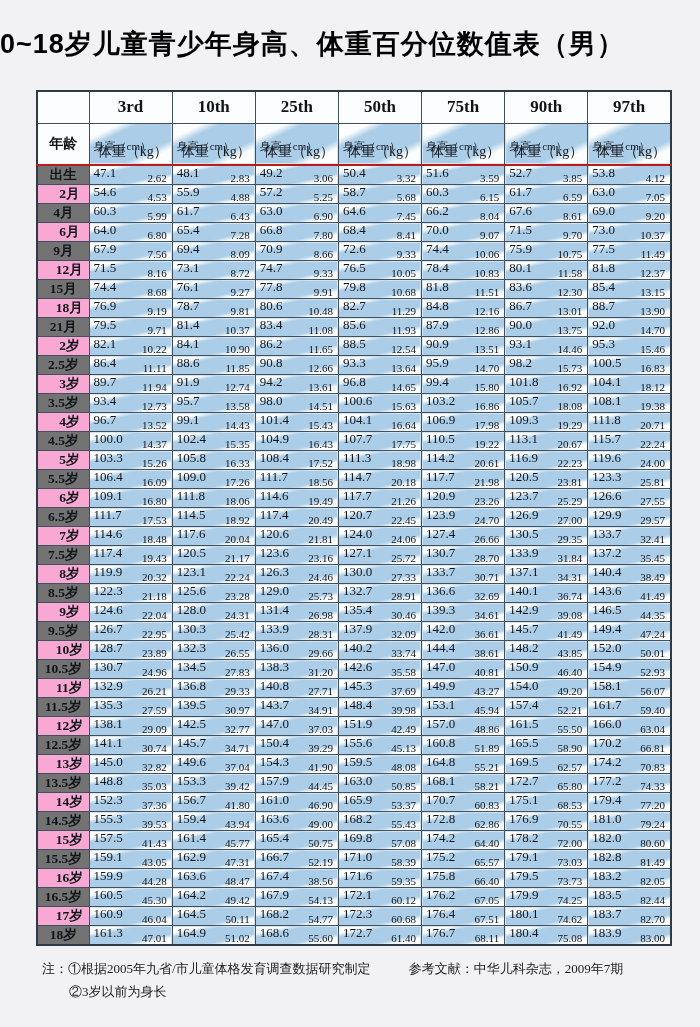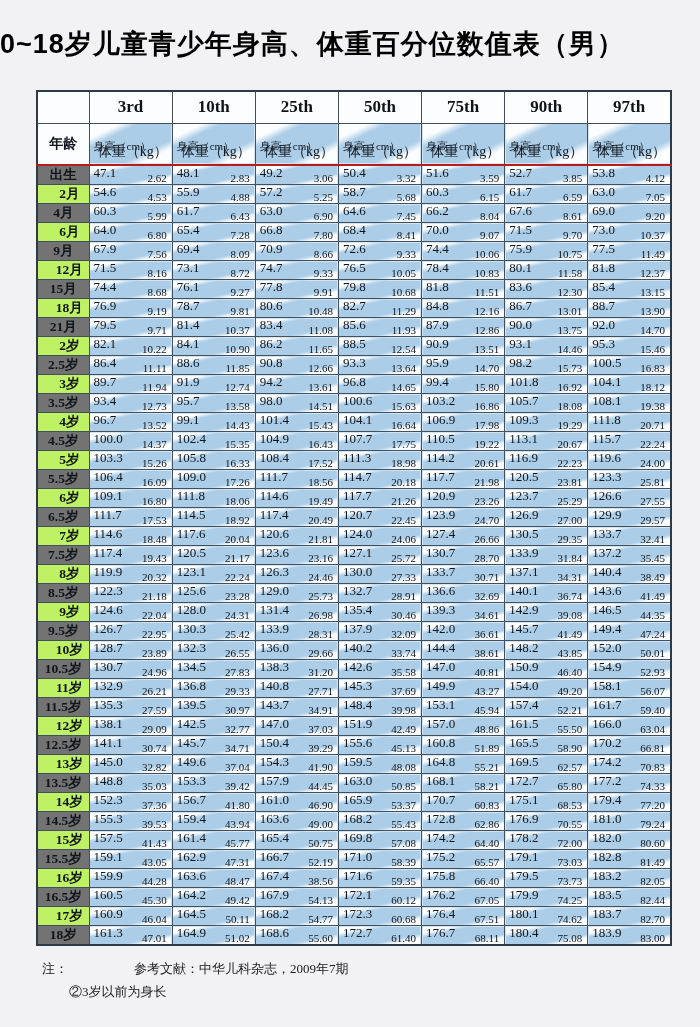--- a/index.html
+++ b/index.html
@@ -70,41 +70,41 @@
   }
 
   tbody th.age {
     height: 19px;
     font-size: 13.5px;
     font-weight: 600;
     color: #10151b;
     text-align: center;
   }
   tbody th.age.blue  { background: #737373; }
-  tbody th.age.white { background: #bef264; padding-left: 12px; }
+  tbody th.age.white { background: #f9a8d4; padding-left: 12px; }
 
   td.cell { height: 19px; }
   td.cell .h {
     position: absolute; top: 0px; left: 4px;
     font-size: 13px; color: #10151b; line-height: 14px;
   }
   td.cell .w {
     position: absolute; bottom: 0px; right: 5px;
     font-size: 11px; color: #10151b; line-height: 12px;
   }
 
   .notes {
     margin: 14px 0 0 42px;
     font-family: "Liberation Serif", "DejaVu Serif", serif;
     font-size: 13px;
     color: #1b1b1b;
     line-height: 18px;
   }
   .notes .line1 { display: flex; white-space: nowrap; }
-  .notes .ref { margin-left: 66px; }
+  .notes .ref { margin-left: 38px; }
   .notes .line2 { margin-left: 27px; margin-top: 5px; }
 </style>
 </head>
 <body>
 
 <div class="page">
 
   <h1 class="title">0~18岁儿童青少年身高、体重百分位数值表（男）</h1>
 
   <table class="growth">
@@ -1432,18 +1432,19 @@
             <span class="h">183.9</span>
             <span class="w">83.00</span>
           </td>
         </tr>
       </tbody>
   </table>
 
   <div class="notes">
     <div class="line1">
       <span>注：</span>
+      <span>①根据2005年九省/市儿童体格发育调查数据研究制定</span>
       <span class="ref">参考文献：中华儿科杂志，2009年7期</span>
     </div>
     <div class="line2">②3岁以前为身长</div>
   </div>
 
 </div>
 
 </body></html>

